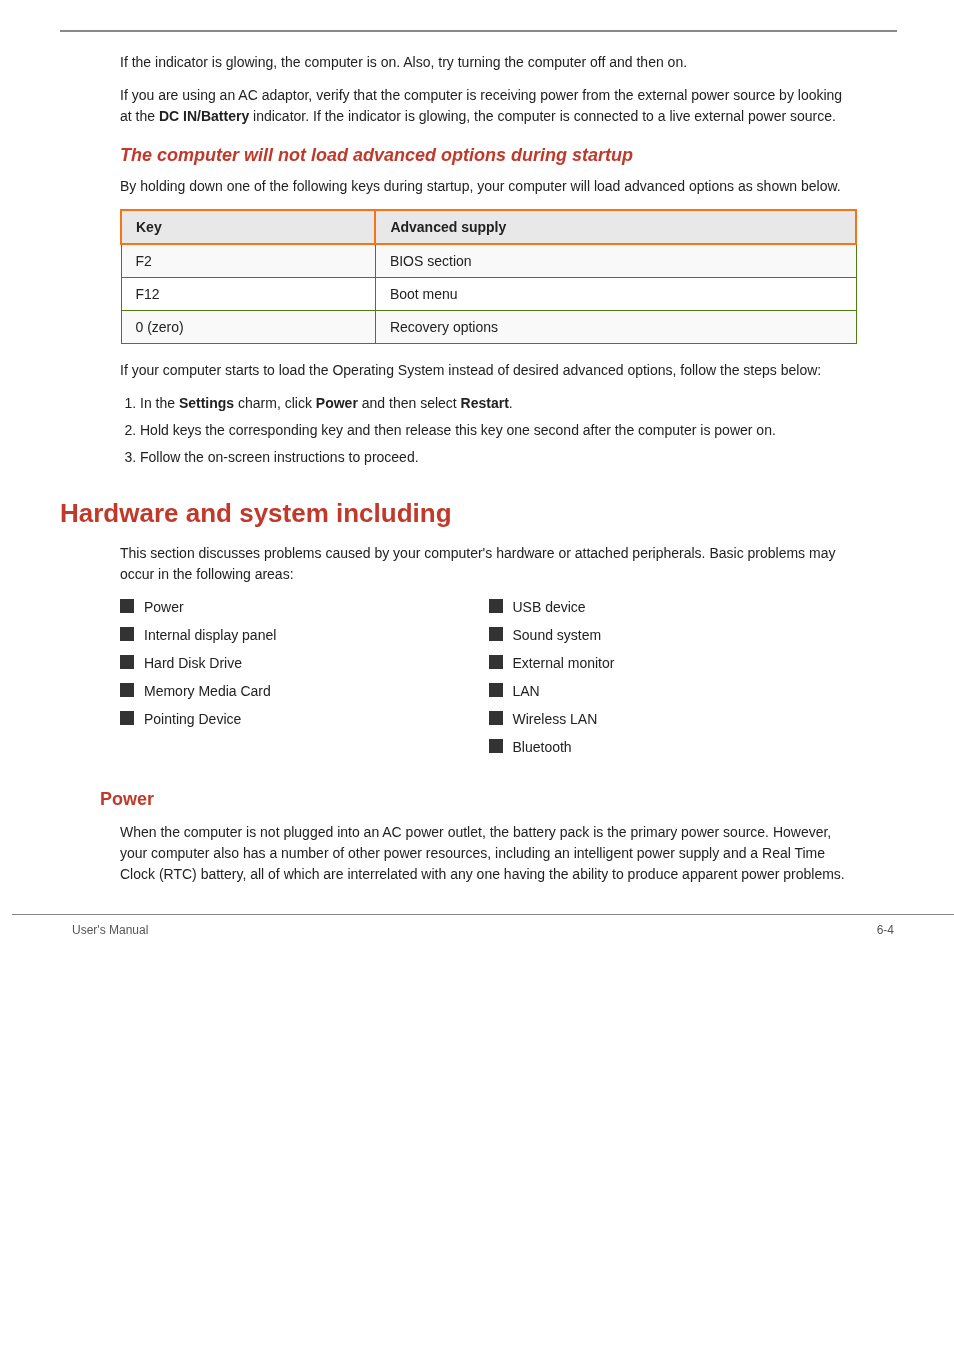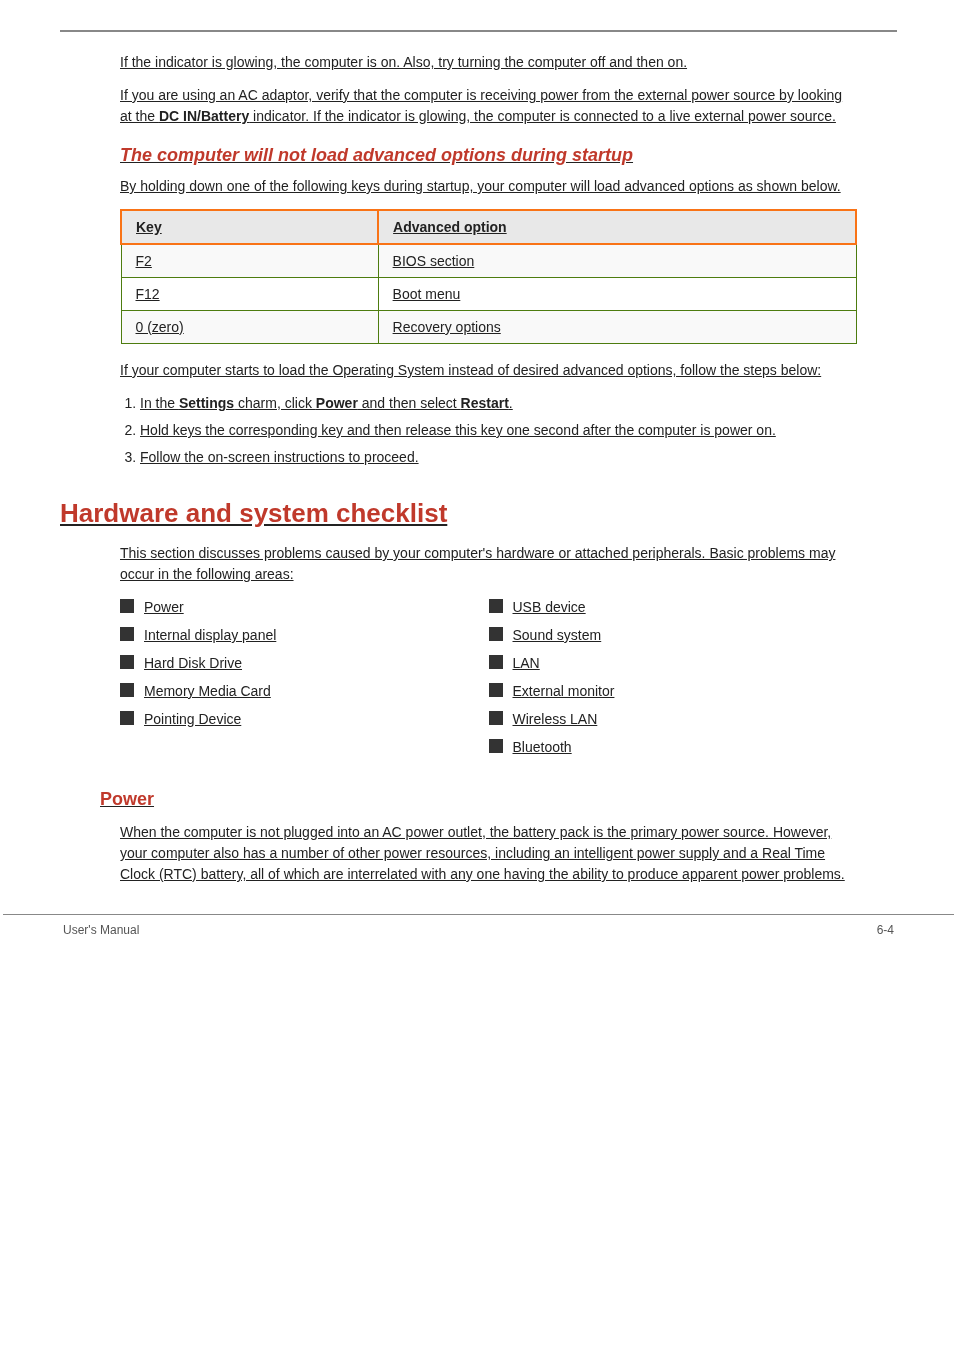--- a/index.html
+++ b/index.html
@@ -8,21 +8,20 @@
       font-size: 14px;
       color: #222;
       background: #fff;
       width: 954px;
       min-height: 1345px;
       position: relative;
     }
     .page {
       padding: 30px 57px 60px 60px;
       position: relative;
-      text-decoration: underline;
     }
     .top-border {
       border-top: 2px solid #888;
       margin-bottom: 20px;
     }
     .paragraph {
       margin-bottom: 12px;
       line-height: 1.5;
     }
     .subheading-italic {
@@ -94,21 +93,21 @@
       width: 14px;
       height: 14px;
       background: #333;
       margin-right: 10px;
       margin-top: 2px;
       flex-shrink: 0;
     }
     .footer {
       position: absolute;
       bottom: 20px;
-      left: 3px;
+      left: 12px;
       right: 0;
       display: flex;
       justify-content: space-between;
       padding: 0 60px;
       border-top: 1px solid #888;
       padding-top: 8px;
       font-size: 12px;
       color: #555;
     }
     .bold { font-weight: bold; }
@@ -127,21 +126,21 @@
     </p>
 
     <div class="subheading-italic">The computer will not load advanced options during startup</div>
 
     <p class="paragraph">By holding down one of the following keys during startup, your computer will load advanced options as shown below.</p>
 
     <table>
       <thead>
         <tr>
           <th>Key</th>
-          <th>Advanced option</th>
+          <th>Advanced supply</th>
         </tr>
       </thead>
       <tbody>
         <tr>
           <td>F2</td>
           <td>BIOS section</td>
         </tr>
         <tr>
           <td>F12</td>
           <td>Boot menu</td>
@@ -157,21 +156,21 @@
 
     <ol>
       <li>
         In the <span class="bold">Settings</span> charm, click <span class="bold">Power</span> and then select <span class="bold">Restart</span>.
       </li>
       <li>Hold keys the corresponding key and then release this key one second after the computer is power on.</li>
       <li>Follow the on-screen instructions to proceed.</li>
     </ol>
   </div>
 
-  <div class="section-heading">Hardware and system checklist</div>
+  <div class="section-heading">Hardware and system including</div>
 
   <div class="indent">
     <p class="paragraph">This section discusses problems caused by your computer's hardware or attached peripherals. Basic problems may occur in the following areas:</p>
 
     <div class="checklist-cols">
       <div class="checklist-col">
         <div class="checklist-item">
           <span class="checklist-icon"></span>
           <span>Power</span>
         </div>
@@ -196,25 +195,25 @@
         <div class="checklist-item">
           <span class="checklist-icon"></span>
           <span>USB device</span>
         </div>
         <div class="checklist-item">
           <span class="checklist-icon"></span>
           <span>Sound system</span>
         </div>
         <div class="checklist-item">
           <span class="checklist-icon"></span>
+          <span>External monitor</span>
+        </div>
+        <div class="checklist-item">
+          <span class="checklist-icon"></span>
           <span>LAN</span>
-        </div>
-        <div class="checklist-item">
-          <span class="checklist-icon"></span>
-          <span>External monitor</span>
         </div>
         <div class="checklist-item">
           <span class="checklist-icon"></span>
           <span>Wireless LAN</span>
         </div>
         <div class="checklist-item">
           <span class="checklist-icon"></span>
           <span>Bluetooth</span>
         </div>
       </div>

